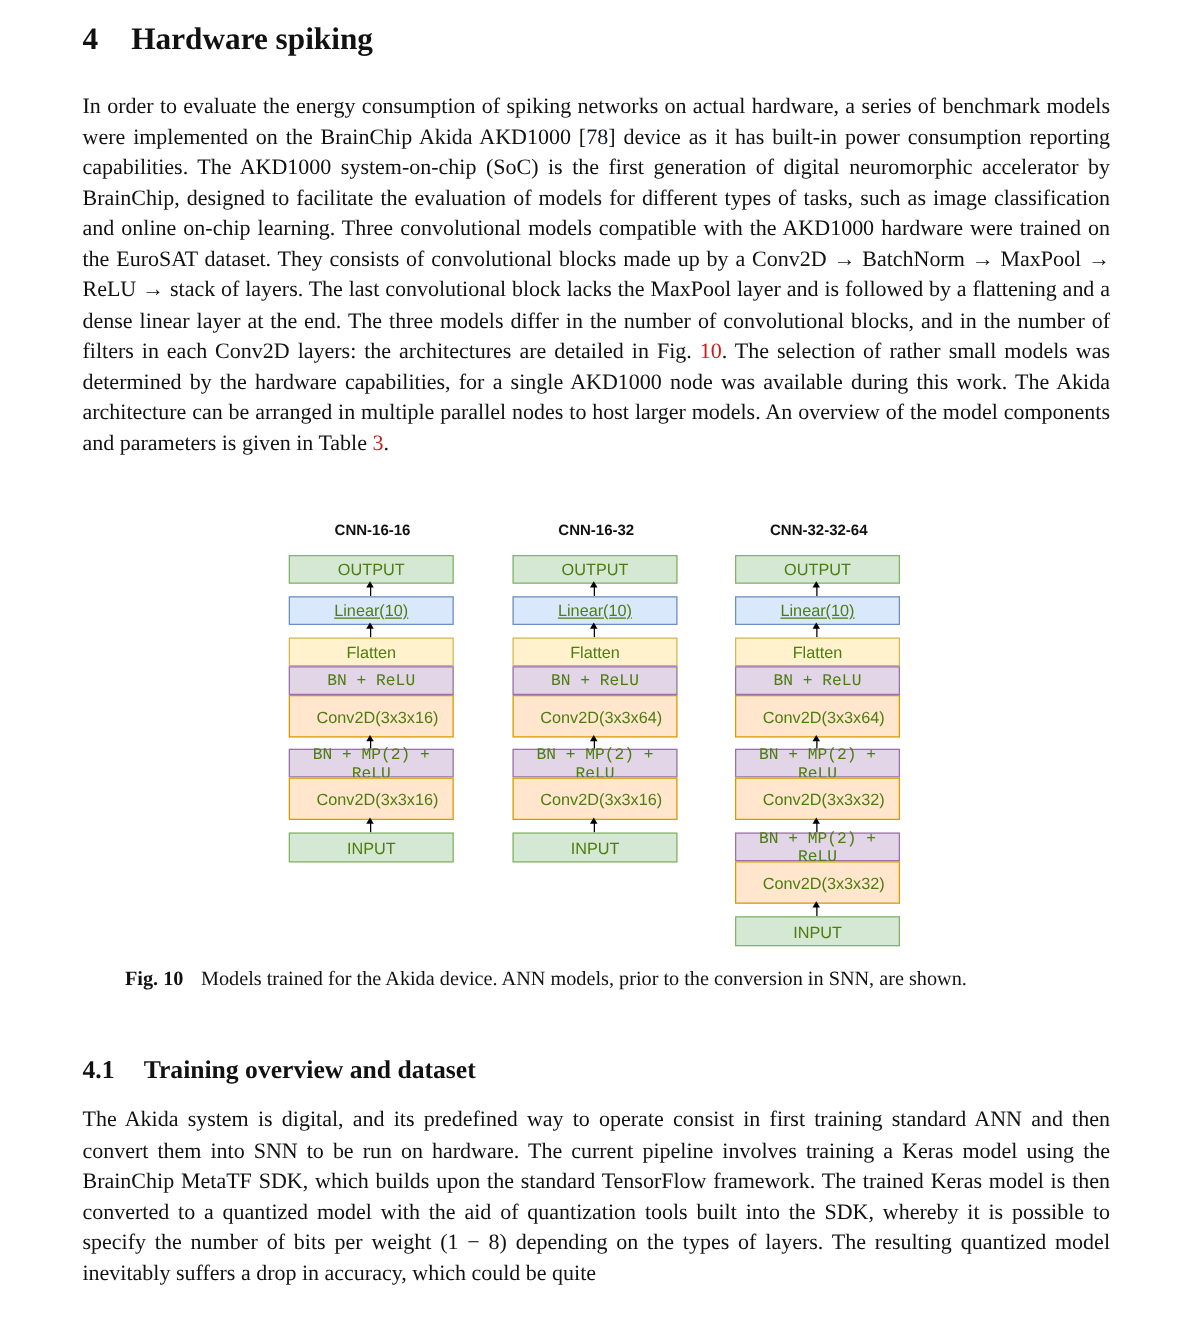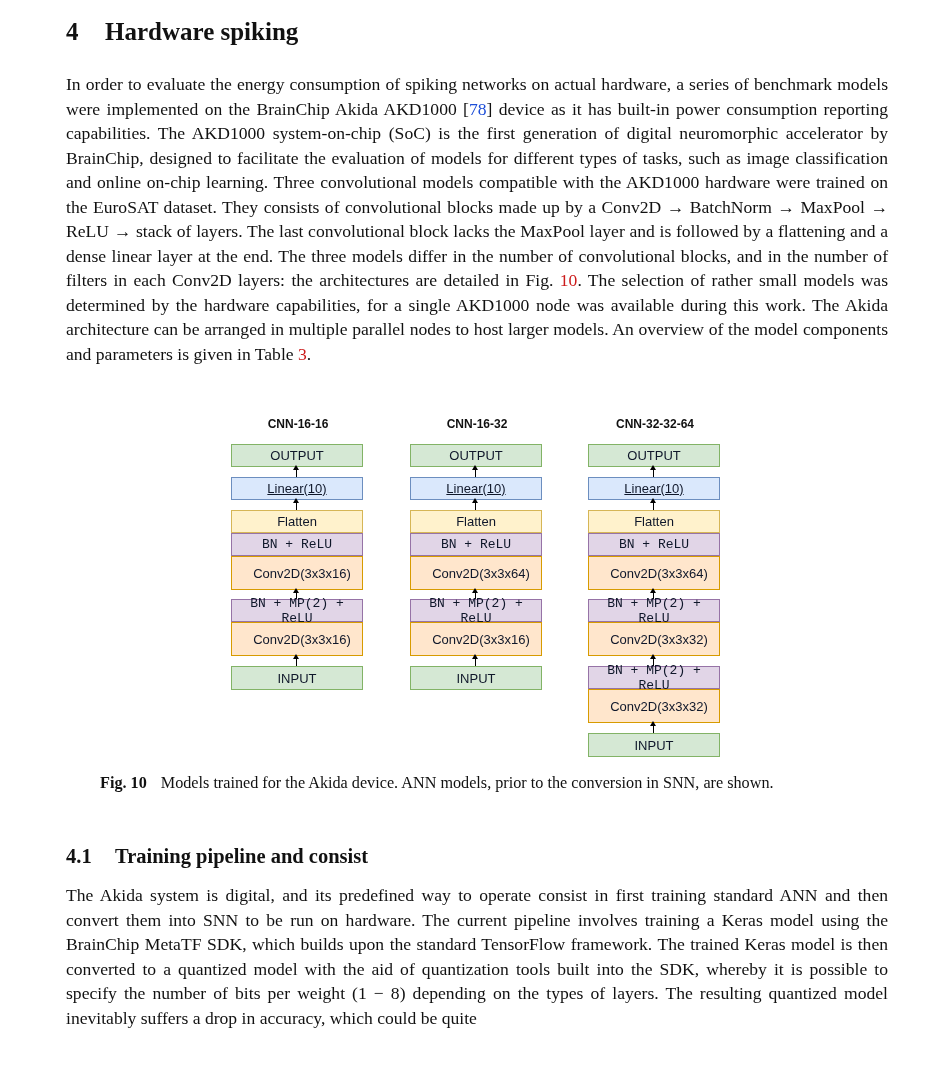--- a/index.html
+++ b/index.html
@@ -4,28 +4,28 @@
 <style>
   html, body { margin: 0; padding: 0; background: #ffffff; }
   body { width: 942px; height: 1065px; position: relative; overflow: hidden;
          font-family: "Liberation Serif", serif; color: #111; }
   .h1 { position: absolute; left: 66px; top: 18px; font-size: 25px; font-weight: bold; }
   .h1 .num { display: inline-block; width: 39px; }
   .para { position: absolute; left: 66px; width: 822px; font-size: 17.6px; line-height: 24.5px;
           text-align: justify; text-align-last: left; }
   .p1 { top: 72px; }
   .p2 { top: 883px; }
-  .link-green { color: #1d4ed8; }
+  .link-green { color: #0f172a; }
   .link-red { color: #cc1b1b; }
   .figure { position: absolute; left: 0; top: 0; width: 942px; height: 770px; pointer-events: none; }
   .col { position: absolute; width: 134px; font-family: "Liberation Sans", sans-serif; }
   .col-title { position: absolute; top: 417px; width: 134px; text-align: center; font-weight: bold;
                font-size: 12px; font-family: "Liberation Sans", sans-serif; }
   .box { position: absolute; width: 132px; left: 0; box-sizing: border-box; text-align: center;
-         font-size: 13px; font-family: "Liberation Sans", sans-serif; color: #0f172a;
+         font-size: 13px; font-family: "Liberation Sans", sans-serif; color: #4d7c0f;
          display: flex; align-items: center; justify-content: center; }
   .green { background: #d5e8d4; border: 1.5px solid #82b366; }
   .blue { background: #dae8fc; border: 1.5px solid #6c8ebf; text-decoration: underline; }
   .yellow { background: #fff2cc; border: 1.5px solid #d6b656; }
   .purple { background: #e1d5e7; border: 1.5px solid #9673a6; font-family: Liberation Mono, monospace; }
   .orange { background: #ffe6cc; border: 1.5px solid #d79b00; padding-left: 10px; }
   .arrow { position: absolute; left: 65px; width: 1px; background: #000; }
   .arrow::before { content: ""; position: absolute; left: -3px; top: -2px;
                    border-left: 3.5px solid transparent; border-right: 3.5px solid transparent;
                    border-bottom: 5px solid #000; }
@@ -95,16 +95,16 @@
     <div class="arrow" style="top:723px;height:10px"></div>
     <div class="box green" style="top:733px;height:24px">INPUT</div>
   </div>
 </div>
 
 <div class="caption">
   <span class="lbl">Fig. 10</span><span>Models trained for the Akida device. ANN models, prior to the conversion in SNN, are shown.</span>
 </div>
 
 <div class="h2">
-  <span class="num">4.1</span><span>Training pipeline and consist</span>
+  <span class="num">4.1</span><span>Training overview and dataset</span>
 </div>
 
 <div class="para p2">The Akida system is digital, and its predefined way to operate consist in first training standard ANN and then convert them into SNN to be run on hardware. The current pipeline involves training a Keras model using the BrainChip MetaTF SDK, which builds upon the standard TensorFlow framework. The trained Keras model is then converted to a quantized model with the aid of quantization tools built into the SDK, whereby it is possible to specify the number of bits per weight (1 − 8) depending on the types of layers. The resulting quantized model inevitably suffers a drop in accuracy, which could be quite</div>
 
 </body></html>

